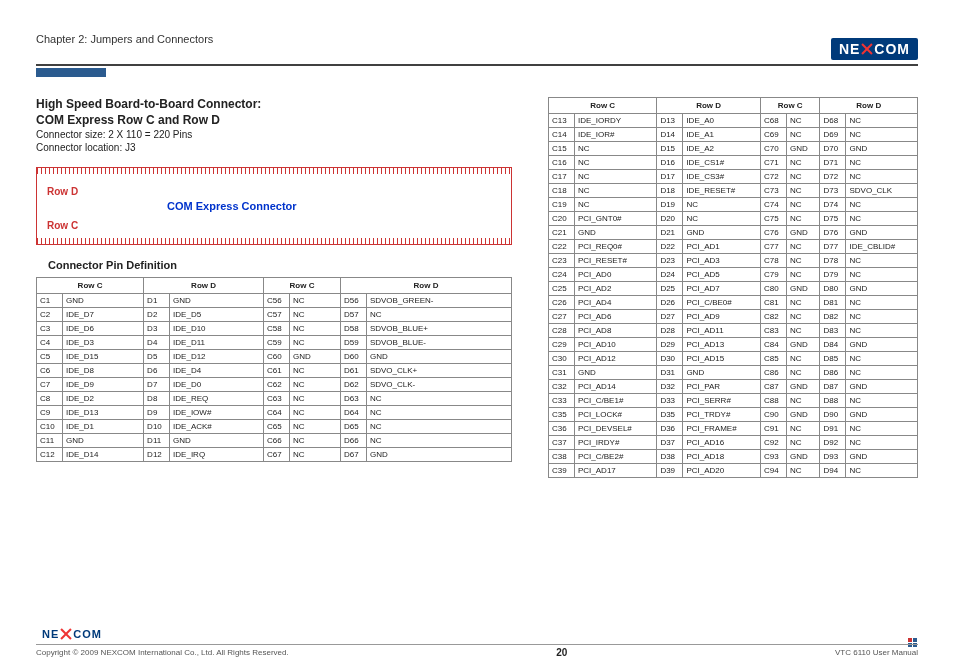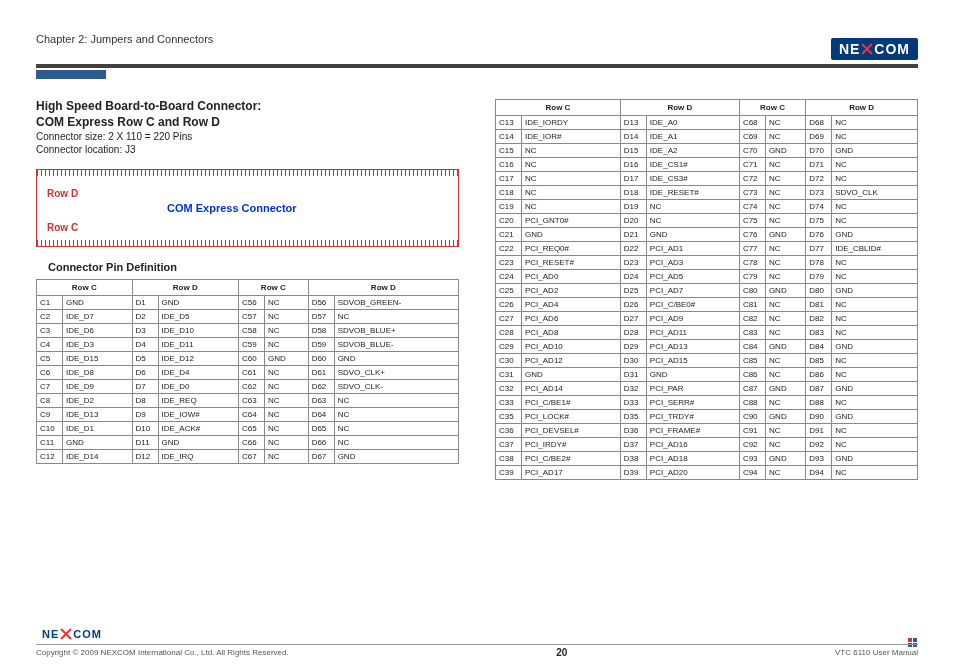--- a/index.html
+++ b/index.html
@@ -13,21 +13,21 @@
     position: relative;
     color: #222;
   }
   .page {
     padding: 18px 36px 0 36px;
   }
   .top-row {
     display: flex;
     justify-content: space-between;
     align-items: center;
-    border-bottom: 4px solid #404040;
+    border-bottom: 2px solid #404040;
     padding-bottom: 4px;
   }
   .chapter-title {
     font-size: 11px;
     color: #333;
   }
   .logo-top { }
   .logo-box {
     display: inline-flex;
     align-items: center;
@@ -55,21 +55,21 @@
     width: 70px;
     height: 9px;
     background: #2b5b8f;
     margin-top: 2px;
     margin-bottom: 20px;
   }
   .content {
     display: flex;
     gap: 36px;
   }
-  .col-left { width: 423px; }
+  .col-left { width: 476px; }
   .col-right { flex: 1; }
   .h2 {
     font-size: 12px;
     font-weight: 700;
     margin: 0 0 2px 0;
   }
   .sub {
     font-size: 10px;
     margin: 2px 0;
   }

